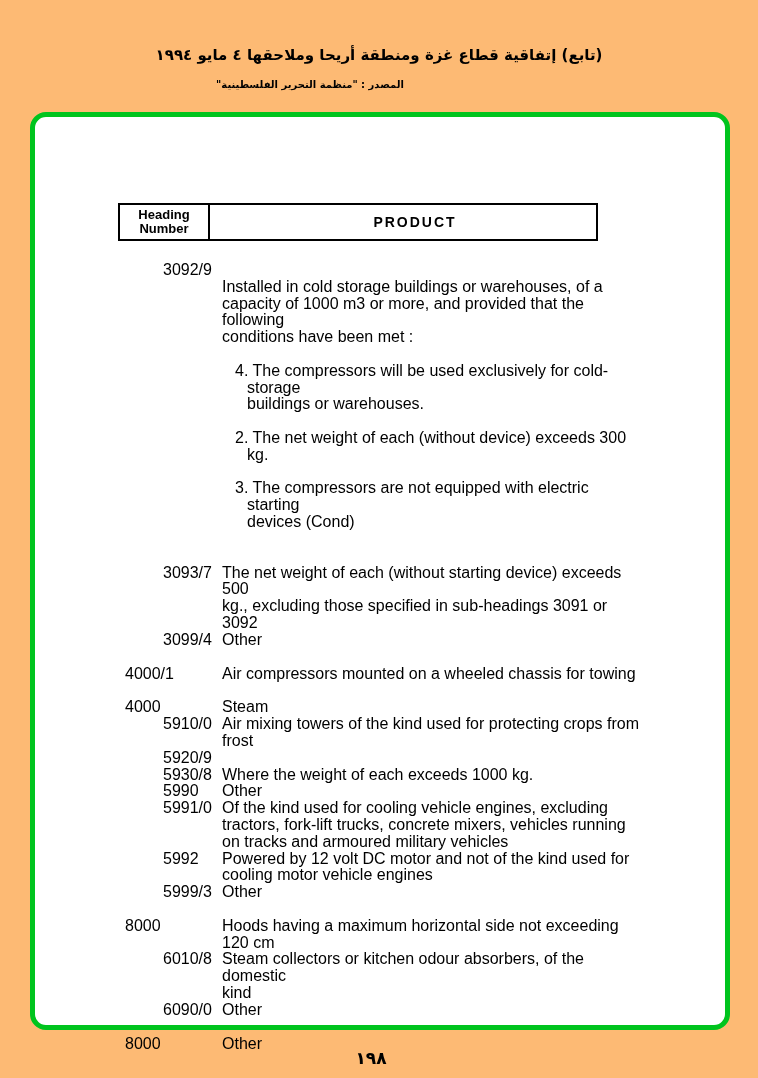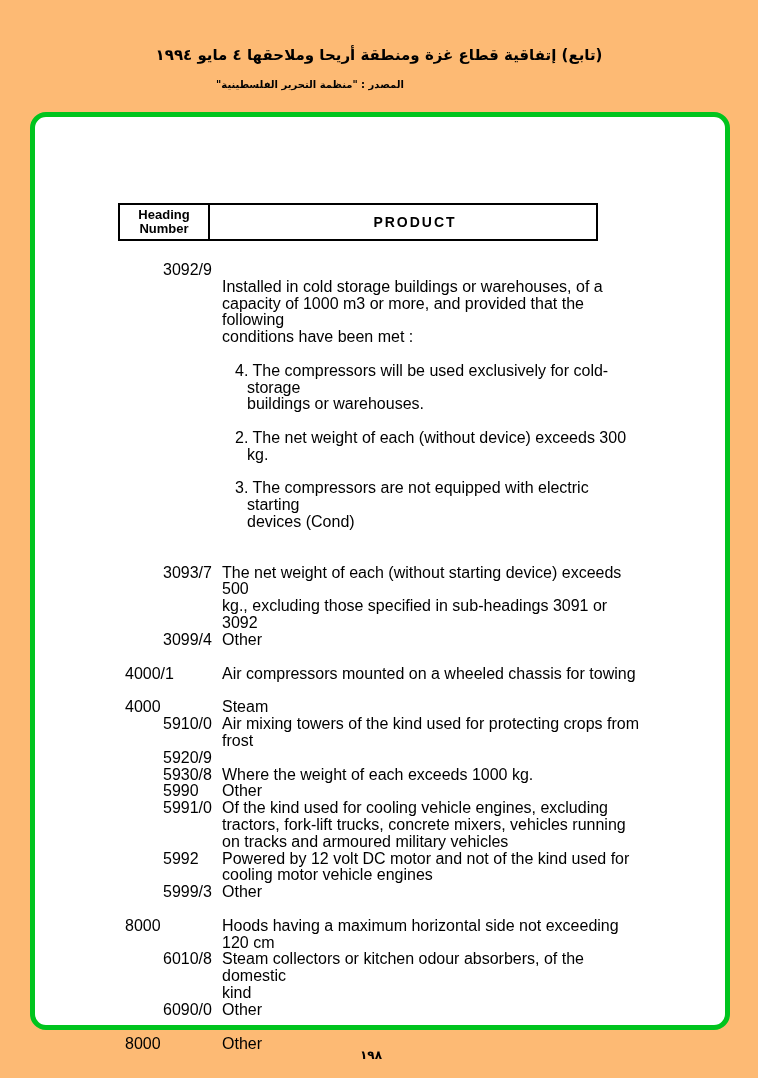--- a/index.html
+++ b/index.html
@@ -40,21 +40,21 @@
     font-size:16px; line-height:16.8px;
   }
   .row { display:grid; grid-template-columns:97px 421px; }
   .row.gap { margin-top:17px; }
   .num { padding-left:0; }
   .row.i1 .num { padding-left:38px; }
   .desc, .txt, .sub { white-space:pre-line; }
   .sub { padding-left:25px; text-indent:-12px; }
   .page-number {
     position:absolute; top:1048px; left:0; width:742px; text-align:center;
-    font-family:"DejaVu Sans", sans-serif; font-weight:bold; font-size:12px;
+    font-family:"DejaVu Sans", sans-serif; font-weight:bold; font-size:17px;
   }
 </style>
 </head>
 <body>
 
 <div class="page">
 
   <div class="arabic-title">(تابع) إتفاقية قطاع غزة ومنطقة أريحا وملاحقها ٤ مايو ١٩٩٤</div>
   <div class="arabic-source">المصدر :  "منظمة التحرير الفلسطينية"</div>
 

